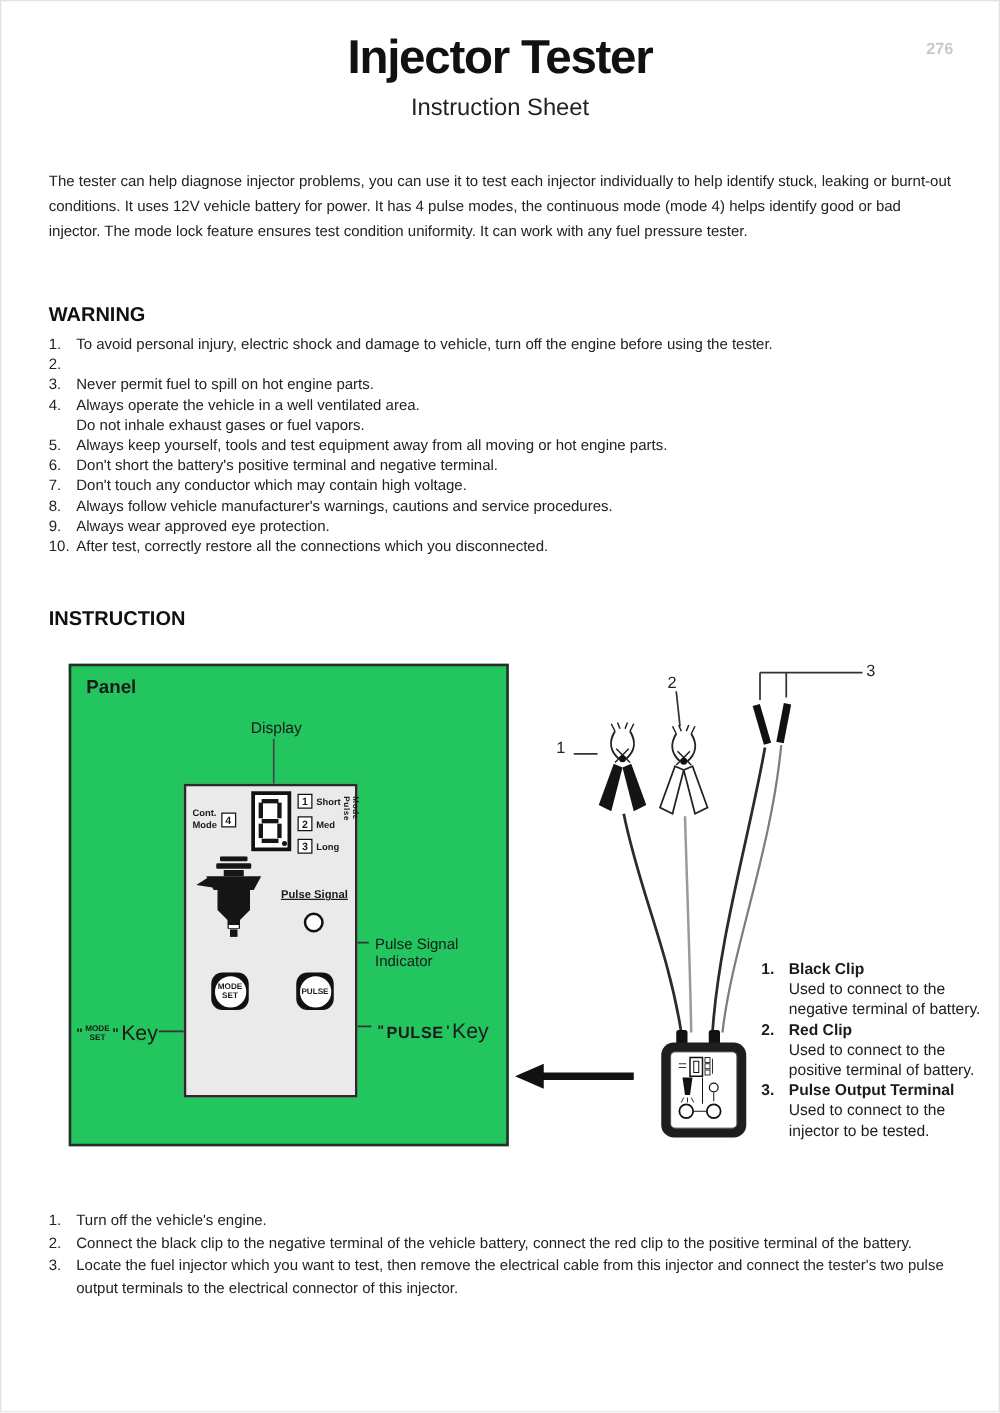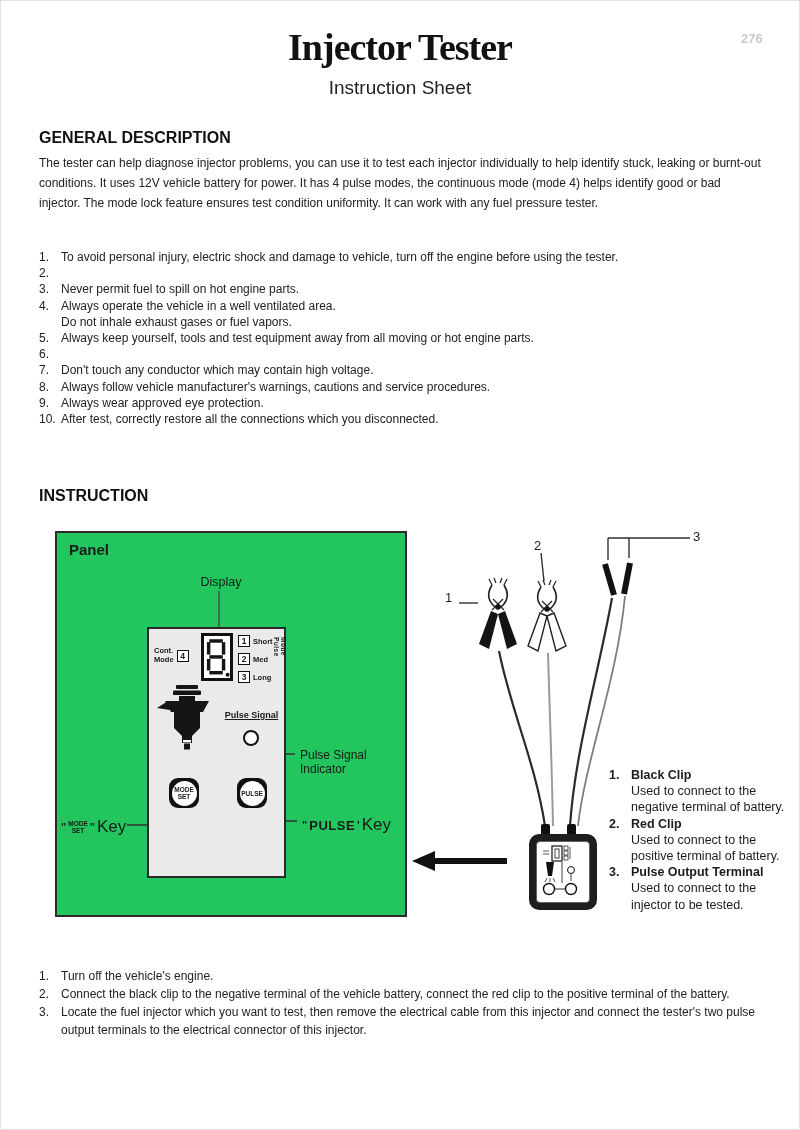--- a/index.html
+++ b/index.html
@@ -2,21 +2,21 @@
 <html><head>
 <meta charset="utf-8">
 <style>
   * { margin:0; padding:0; box-sizing:border-box; }
   html,body { background:#ffffff; }
   body { font-family:"Liberation Sans", sans-serif; color:#1a1a1a; }
   .page { position:relative; width:800px; height:1130px; background:#fff; border:1px solid #e2e2e2; overflow:hidden; }
 
   
   .hdr { position:absolute; top:24px; left:0; width:100%; text-align:center; }
-  .title { font-size:38px; font-weight:bold; letter-spacing:-1px; color:#111;font-family:Liberation Serif, serif; }
+  .title { font-size:38px; font-weight:bold; letter-spacing:-1px; color:#111; }
   .subtitle { font-size:19px; margin-top:8px; color:#222; }
   .pagenum { position:absolute; top:30px; left:740px; font-size:13px; color:#c9c9c9; font-weight:bold; }
 
   
   .sec-h { font-size:16px; font-weight:bold; color:#111; }
   .body-txt { font-size:12px; line-height:20px; color:#222; }
   .gen { position:absolute; top:128px; left:38px; width:726px; }
   .gen .body-txt { margin-top:6px; }
   .warn { position:absolute; top:243px; left:38px; width:730px; }
   .warn .rows { margin-top:5px; }
@@ -73,25 +73,25 @@
 <div class="page">
 
   <div class="pagenum">276</div>
 
   <div class="hdr">
     <div class="title">Injector Tester</div>
     <div class="subtitle">Instruction Sheet</div>
   </div>
 
   <div class="gen">
-    <div class="sec-h">GENERAL DESCRIPTION</div>
     <div class="body-txt">The tester can help diagnose injector problems, you can use it to test each injector individually to help identify stuck, leaking or burnt-out conditions.  It uses 12V vehicle battery for power.  It has 4 pulse modes, the continuous mode (mode 4) helps identify good or bad injector. The mode lock feature ensures test condition uniformity. It can work with any fuel pressure tester.</div>
   </div>
 
   <div class="warn">
+    <div class="sec-h">WARNING</div>
     <div class="rows">
       <div class="row">
           <span class="num">1.</span>
           <span>To avoid personal injury, electric shock and damage to vehicle, turn off the engine before using the tester.</span>
         </div>
       <div class="row">
           <span class="num">2.</span>
         </div>
       <div class="row">
           <span class="num">3.</span>
@@ -104,20 +104,21 @@
       <div class="row">
           <span class="num"></span>
           <span>Do not inhale exhaust gases or fuel vapors.</span>
         </div>
       <div class="row">
           <span class="num">5.</span>
           <span>Always keep yourself, tools and test equipment away from all moving or hot engine parts.</span>
         </div>
       <div class="row">
           <span class="num">6.</span>
+          <span>Don't short the battery's positive terminal and negative terminal.</span>
         </div>
       <div class="row">
           <span class="num">7.</span>
           <span>Don't touch any conductor which may contain high voltage.</span>
         </div>
       <div class="row">
           <span class="num">8.</span>
           <span>Always follow vehicle manufacturer's warnings, cautions and service procedures.</span>
         </div>
       <div class="row">

